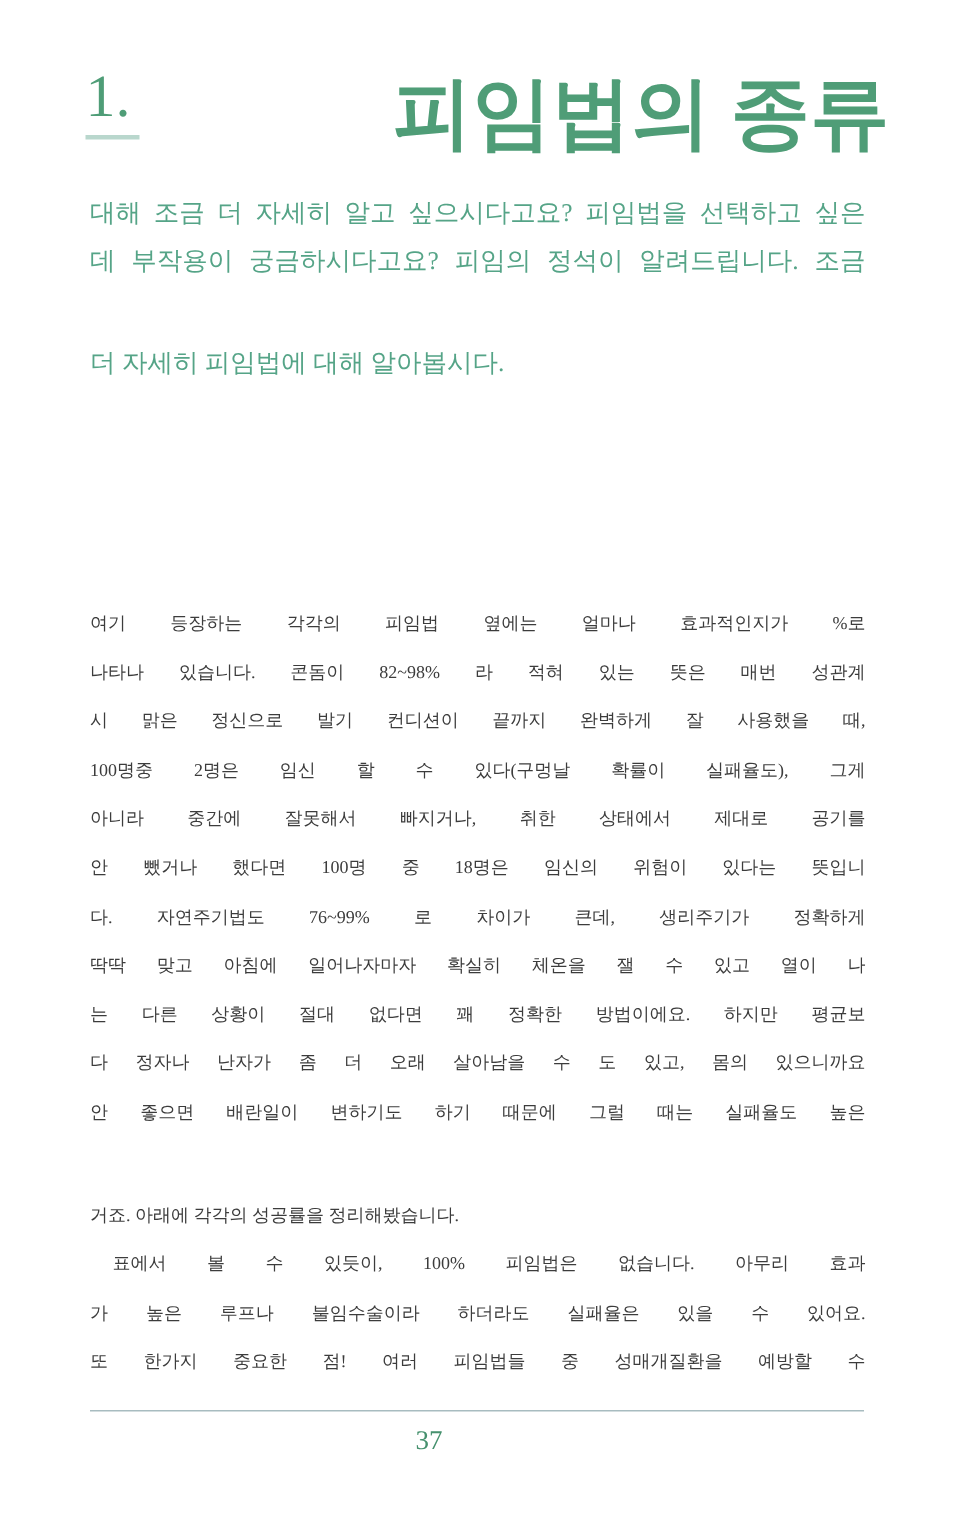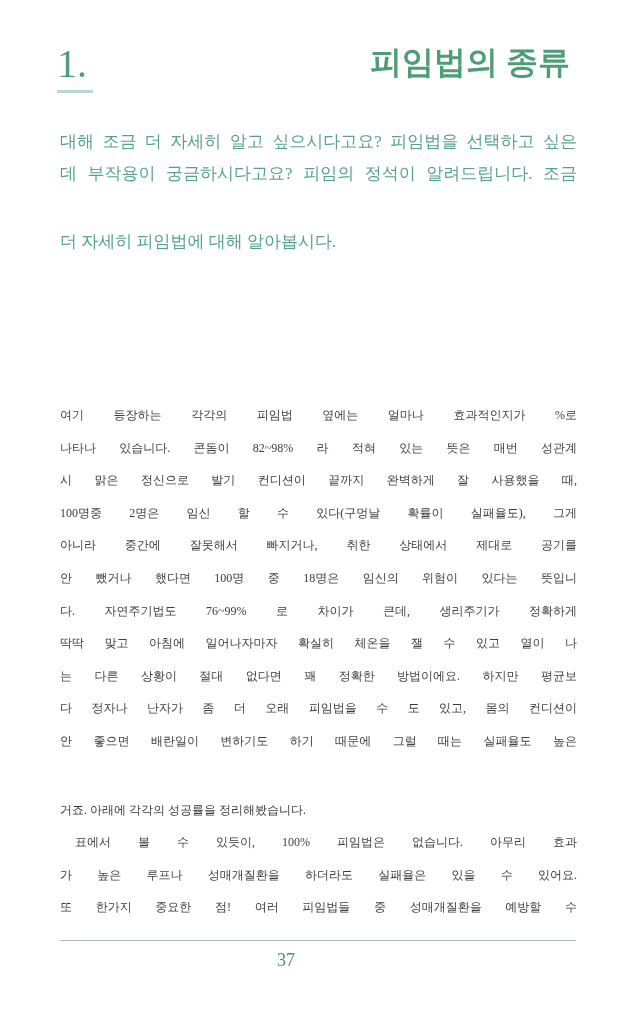--- a/index.html
+++ b/index.html
@@ -26,23 +26,23 @@
     top: 44px;
     font-size: 40px;
     line-height: 1;
     color: var(--accent-green);
     display: inline-block;
     padding: 0 6px 6px 0;
     border-bottom: 3px solid var(--underline-green);
   }
   .title {
     position: absolute;
-    right: 66px;
+    right: 43px;
     top: 42px;
-    font-size: 32px;
+    font-size: 53px;
     font-weight: bold;
     line-height: 1.3;
     color: var(--accent-green);
     text-align: left;
     white-space: nowrap;
   }
   .intro {
     position: absolute;
     top: 126px;
     left: 60px;
@@ -103,24 +103,24 @@
   <div class="body-text">
     <div class="line">여기 등장하는 각각의 피임법 옆에는 얼마나 효과적인지가 %로</div>
     <div class="line">나타나 있습니다. 콘돔이 82~98% 라 적혀 있는 뜻은 매번 성관계</div>
     <div class="line">시 맑은 정신으로 발기 컨디션이 끝까지 완벽하게 잘 사용했을 때,</div>
     <div class="line">100명중 2명은 임신 할 수 있다(구멍날 확률이 실패율도), 그게</div>
     <div class="line">아니라 중간에 잘못해서 빠지거나, 취한 상태에서 제대로 공기를</div>
     <div class="line">안 뺐거나 했다면 100명 중 18명은 임신의 위험이 있다는 뜻입니</div>
     <div class="line">다. 자연주기법도 76~99% 로 차이가 큰데, 생리주기가 정확하게</div>
     <div class="line">딱딱 맞고 아침에 일어나자마자 확실히 체온을 잴 수 있고 열이 나</div>
     <div class="line">는 다른 상황이 절대 없다면 꽤 정확한 방법이에요. 하지만 평균보</div>
-    <div class="line">다 정자나 난자가 좀 더 오래 피임법을 수 도 있고, 몸의 컨디션이</div>
+    <div class="line">다 정자나 난자가 좀 더 오래 살아남을 수 도 있고, 몸의 있으니까요</div>
     <div class="line">안 좋으면 배란일이 변하기도 하기 때문에 그럴 때는 실패율도 높은</div>
     <div class="line last">거죠. 아래에 각각의 성공률을 정리해봤습니다.</div>
     <div class="line indent">표에서 볼 수 있듯이, 100% 피임법은 없습니다. 아무리 효과</div>
-    <div class="line">가 높은 루프나 성매개질환을 하더라도 실패율은 있을 수 있어요.</div>
+    <div class="line">가 높은 루프나 불임수술이라 하더라도 실패율은 있을 수 있어요.</div>
     <div class="line">또 한가지 중요한 점! 여러 피임법들 중 성매개질환을 예방할 수</div>
   </div>
 
   <div class="footer-rule"></div>
   <div class="page-number">37</div>
 
 </div>
 
 </body></html>

